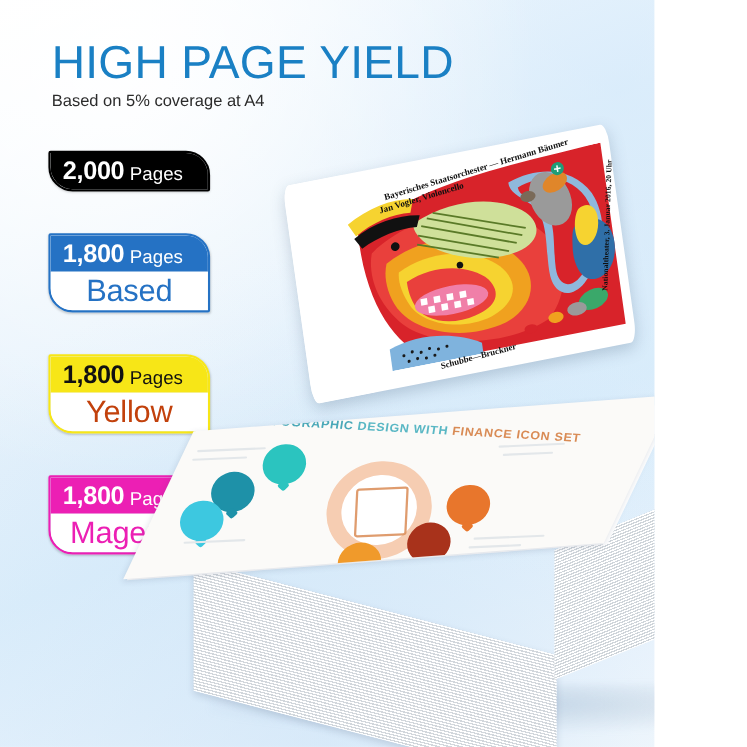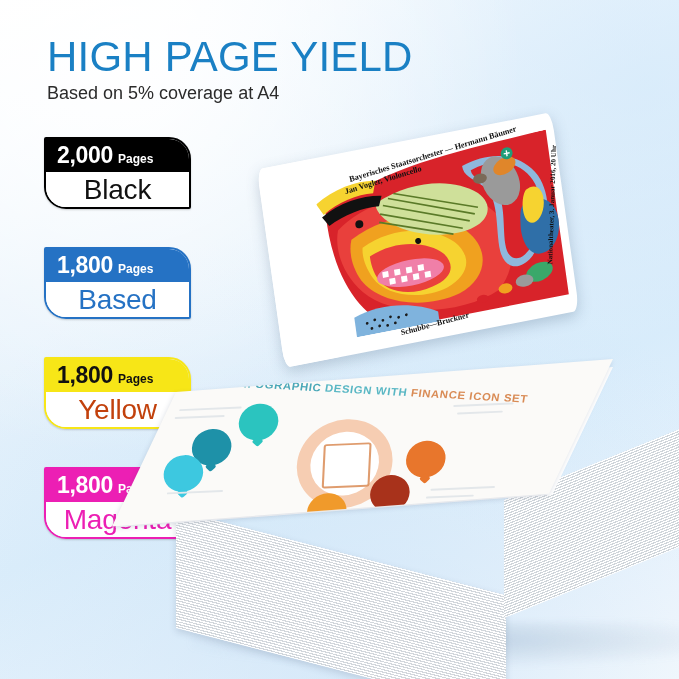--- a/index.html
+++ b/index.html
@@ -3,21 +3,21 @@
 <meta charset="utf-8">
 <title>High Page Yield</title>
 <style>
   html,body{margin:0;padding:0;}
   body{
     width:679px;height:679px;overflow:hidden;
     font-family:"Liberation Sans","DejaVu Sans",sans-serif;
     background:#ffffff;
   }
   #stage{
-    position:relative;width:679px;height:679px;overflow:hidden;
+    position:relative;width:595px;height:679px;overflow:hidden;
     background:
       linear-gradient(160deg,
         #ffffff 0%,
         #f7fbfe 14%,
         #eaf4fc 32%,
         #e2f0fb 48%,
         #dceefb 62%,
         #e6f2fc 78%,
         #eff6fd 90%,
         #f6fafd 100%);
@@ -32,40 +32,40 @@
   }
 
   
   .headline{
     position:absolute;left:47px;top:36px;
     font-size:42px;line-height:1;letter-spacing:.2px;
     color:#1a80c4;font-weight:400;white-space:nowrap;
   }
   .subhead{
     position:absolute;left:47px;top:84px;
-    font-size:18px;line-height:1;color:#2b2b2b;font-weight:400;white-space:nowrap;text-align:center;
+    font-size:15px;line-height:1;color:#2b2b2b;font-weight:400;white-space:nowrap;text-align:center;
   }
 
   
   .badges{position:absolute;left:44px;top:137px;width:200px;}
   .badge{
     position:relative;width:143px;margin-bottom:38px;
     border-radius:2px 22px 2px 22px;
     overflow:hidden;
     box-shadow:0 1px 2px rgba(0,0,0,.18);
   }
   .badge .top{
     height:33px;display:flex;align-items:center;
     padding-left:11px;box-sizing:border-box;
   }
   .badge .pages-num{
     font-size:23px;font-weight:700;line-height:1;letter-spacing:-.3px;
   }
   .badge .pages-word{
-    font-size:12px;font-weight:700;line-height:1;margin-left:5px;margin-top:6px;
+    font-size:17px;font-weight:400;line-height:1;margin-left:5px;margin-top:6px;
   }
   .badge .bot{
     height:35px;background:#ffffff;display:flex;align-items:center;
     justify-content:center;box-sizing:border-box;
   }
   .badge .cname{
     font-size:28px;font-weight:400;line-height:1;letter-spacing:-.2px;
   }
 
   
@@ -186,23 +186,20 @@
 
   <div class="headline">HIGH PAGE YIELD</div>
   <div class="subhead">Based on 5% coverage at A4</div>
 
   <div class="badges">
 
     <div class="badge" id="badge-black" style="border: 2px solid rgb(0, 0, 0);">
       <div class="top" style="background: rgb(0, 0, 0); color: rgb(255, 255, 255);">
         <span class="pages-num">2,000</span>
         <span class="pages-word">Pages</span>
-      </div>
-      <div class="bot">
-        <span class="cname" style="color: rgb(17, 17, 17);">Black</span>
       </div>
     </div>
 
     <div class="badge" id="badge-cyan" style="border: 2px solid rgb(37, 114, 196);">
       <div class="top" style="background: rgb(37, 114, 196); color: rgb(255, 255, 255);">
         <span class="pages-num">1,800</span>
         <span class="pages-word">Pages</span>
       </div>
       <div class="bot">
         <span class="cname" style="color: rgb(37, 114, 196);">Based</span>

